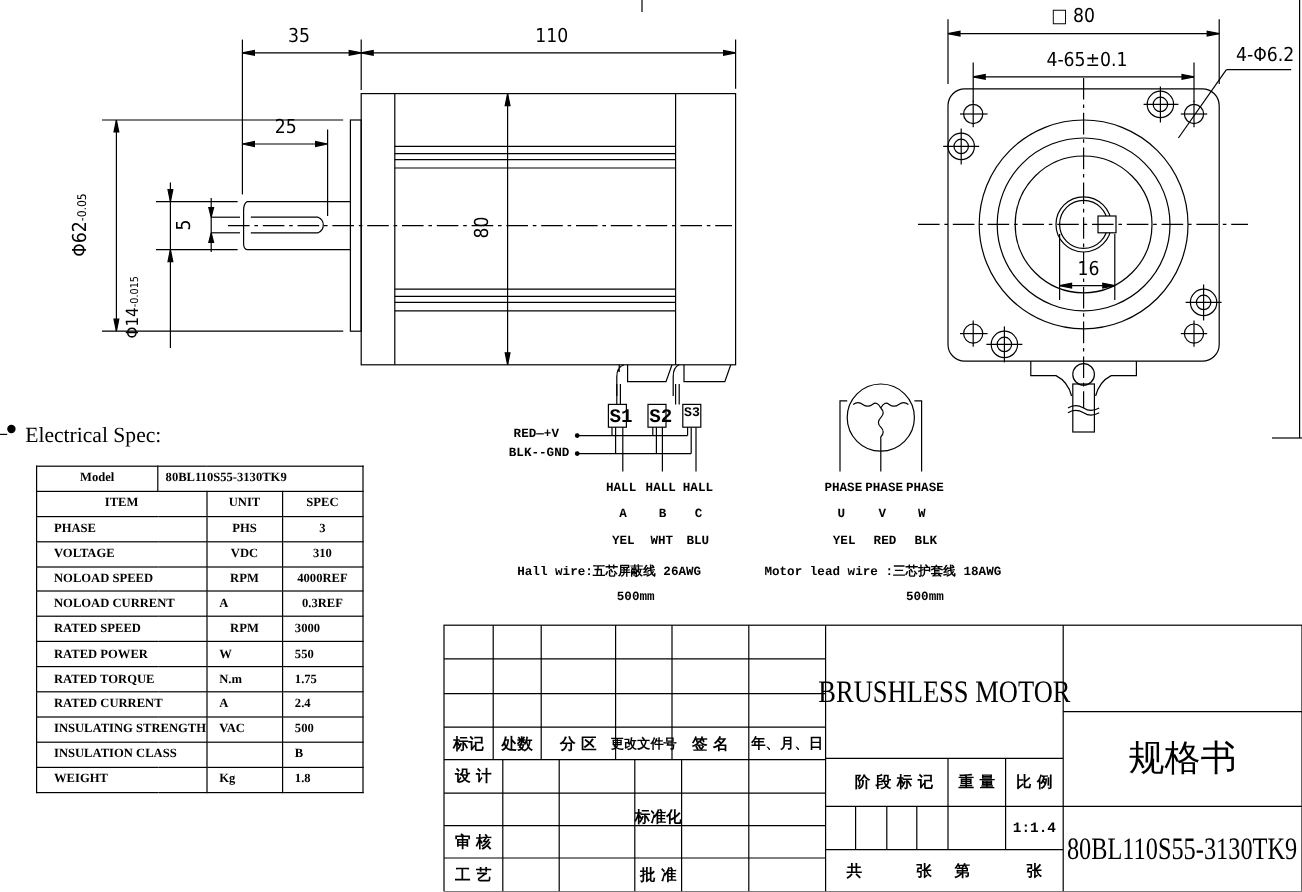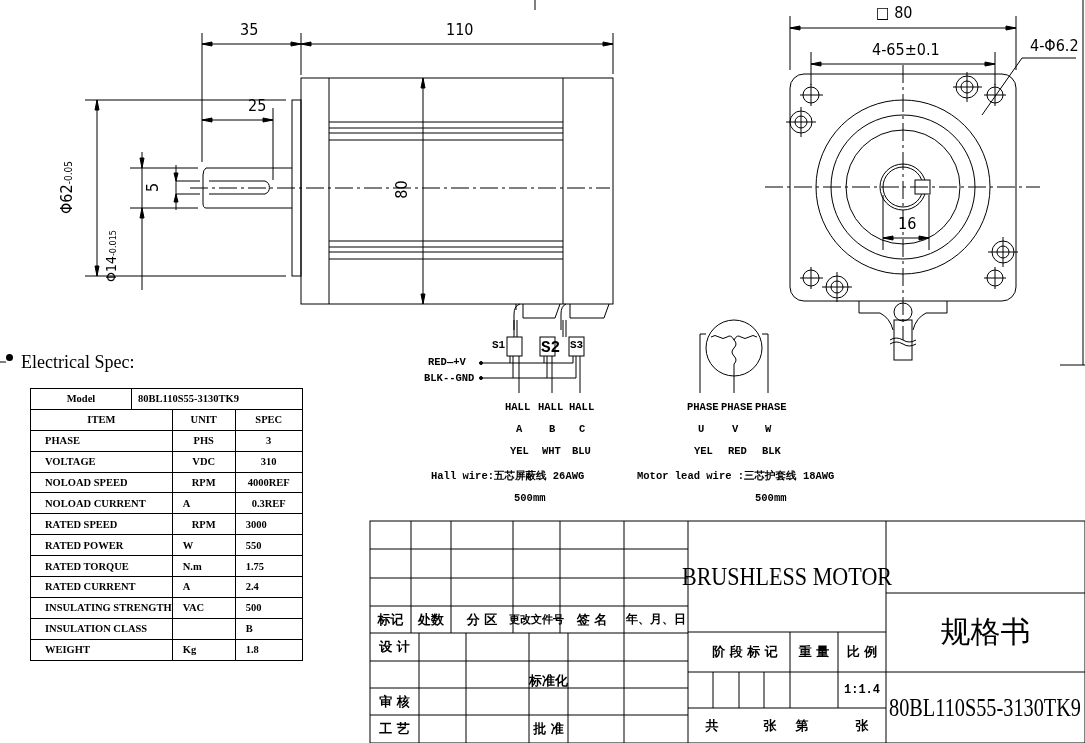--- a/index.html
+++ b/index.html
@@ -202,21 +202,21 @@
     <line x1="790" y1="632" x2="790" y2="708"></line>
     <line x1="838" y1="632" x2="838" y2="708"></line>
     <line x1="713" y1="672" x2="713" y2="708"></line>
     <line x1="739" y1="672" x2="739" y2="708"></line>
     <line x1="764" y1="672" x2="764" y2="708"></line>
   </g>
 </svg>
 
 <div class="abs dim" style="left:240px;top:20px;">35</div>
 <div class="abs dim" style="left:446px;top:20px;">110</div>
-<div class="abs dim" style="left:229px;top:96px;margin-left:19px;">25</div>
+<div class="abs dim" style="left:229px;top:96px;">25</div>
 <div class="abs dim" style="left:392px;top:180px;transform:rotate(-90deg);">80</div>
 <div class="abs dim" style="left:148px;top:178px;transform:rotate(-90deg);">5</div>
 <div class="abs dim" style="left:40px;top:178px;transform:rotate(-90deg);transform-origin:center;white-space:nowrap;">
   <span>Φ62</span><span style="font-size:10px;">-0.05</span>
 </div>
 <div class="abs dim" style="left:85px;top:248px;transform:rotate(-90deg);transform-origin:center;white-space:nowrap;font-size:14px;">
   <span>Φ14</span><span style="font-size:9px;">-0.015</span>
 </div>
 <div class="abs dim" style="left:876px;top:3px;">□ 80</div>
 <div class="abs dim" style="left:872px;top:40px;">4-65±0.1</div>
@@ -289,21 +289,21 @@
         <td class="sv">B</td>
       </tr>
   <tr>
         <td colspan="2">WEIGHT</td>
         <td class="unit">Kg</td>
         <td class="sv">1.8</td>
       </tr>
 </tbody>
   </table>
 
-<div class="wlabel" style="left:492px;top:339px;font-size:11px;">S1</div>
+<div class="wlabel" style="left:508px;top:339px;font-size:16px;">S1</div>
 <div class="wlabel" style="left:541px;top:339px;font-size:16px;">S2</div>
 <div class="wlabel" style="left:570px;top:339px;font-size:11px;">S3</div>
 <div class="wlabel" style="left:428px;top:356px;">RED—+V</div>
 <div class="wlabel" style="left:424px;top:372px;">BLK--GND</div>
 <div class="wlabel" style="left:505px;top:401px;">HALL</div>
 <div class="wlabel" style="left:538px;top:401px;">HALL</div>
 <div class="wlabel" style="left:569px;top:401px;">HALL</div>
 <div class="wlabel" style="left:516px;top:423px;">A</div>
 <div class="wlabel" style="left:549px;top:423px;">B</div>
 <div class="wlabel" style="left:579px;top:423px;">C</div>

